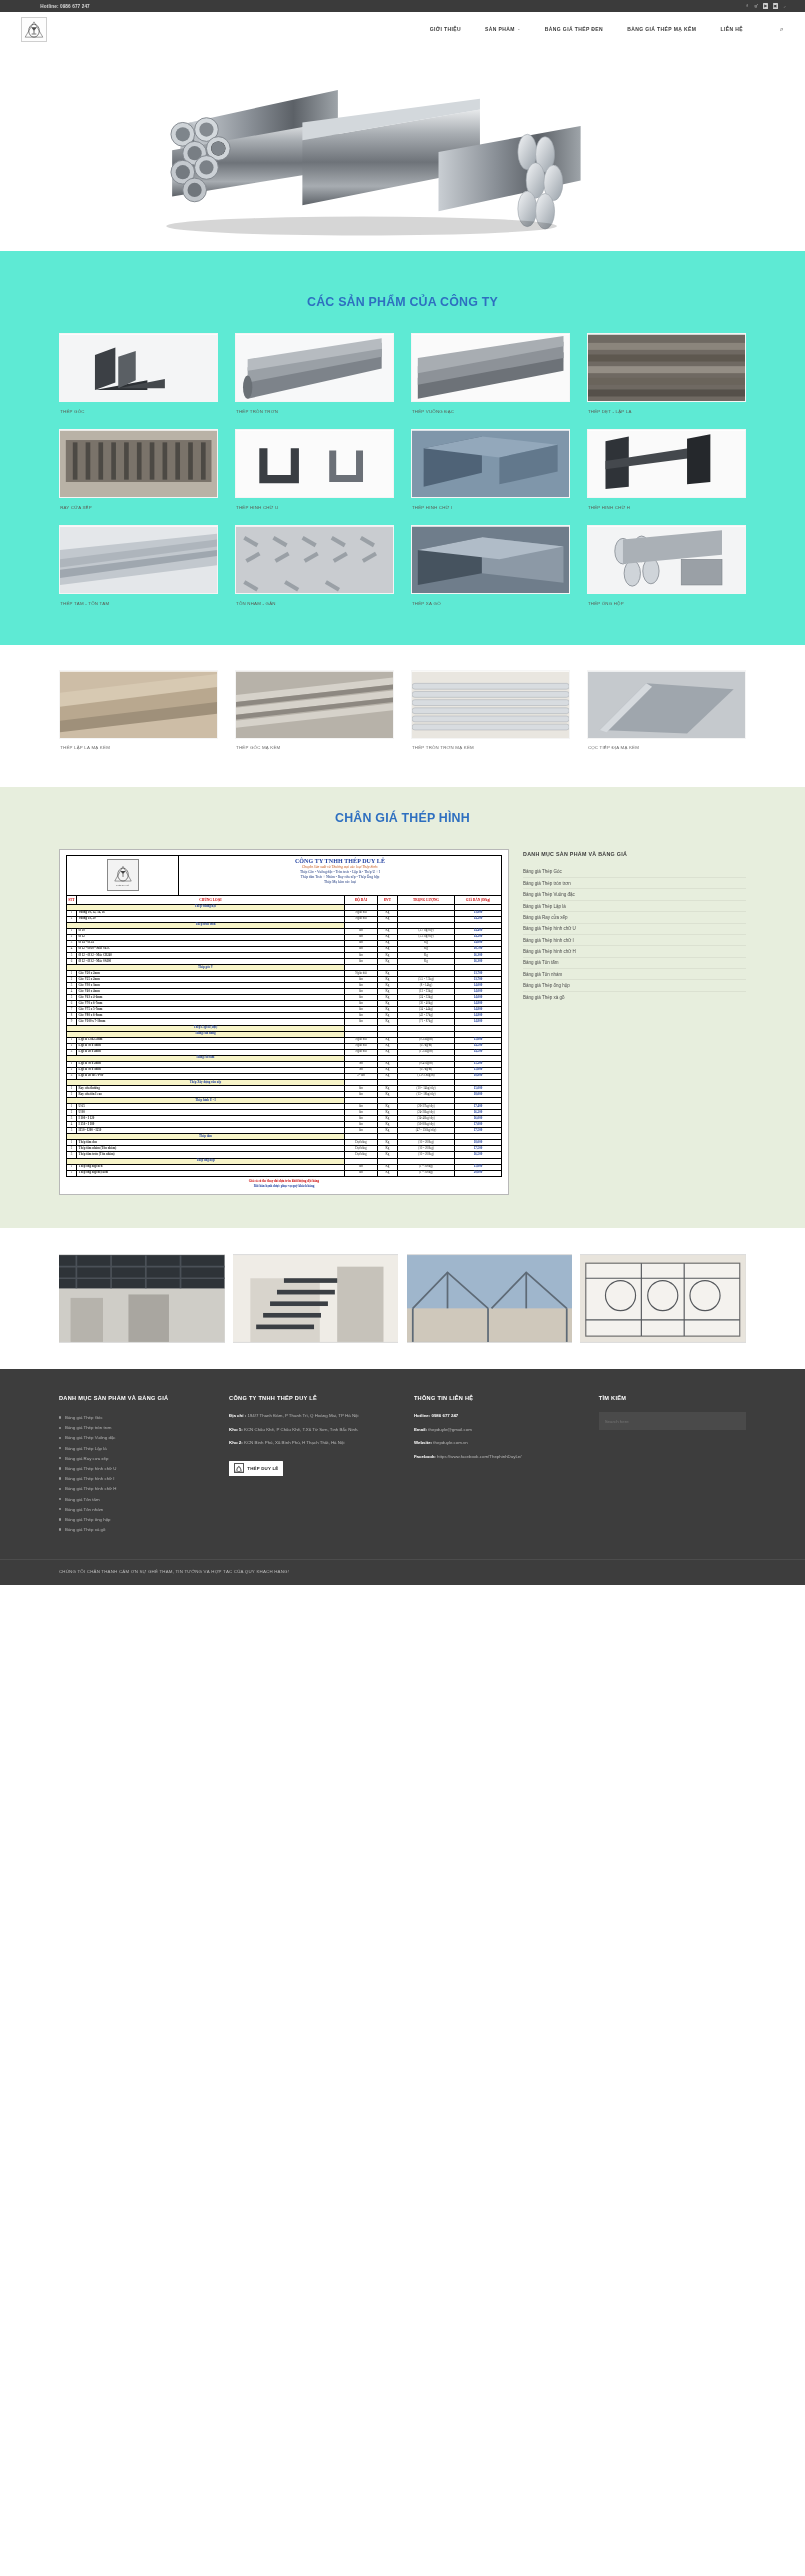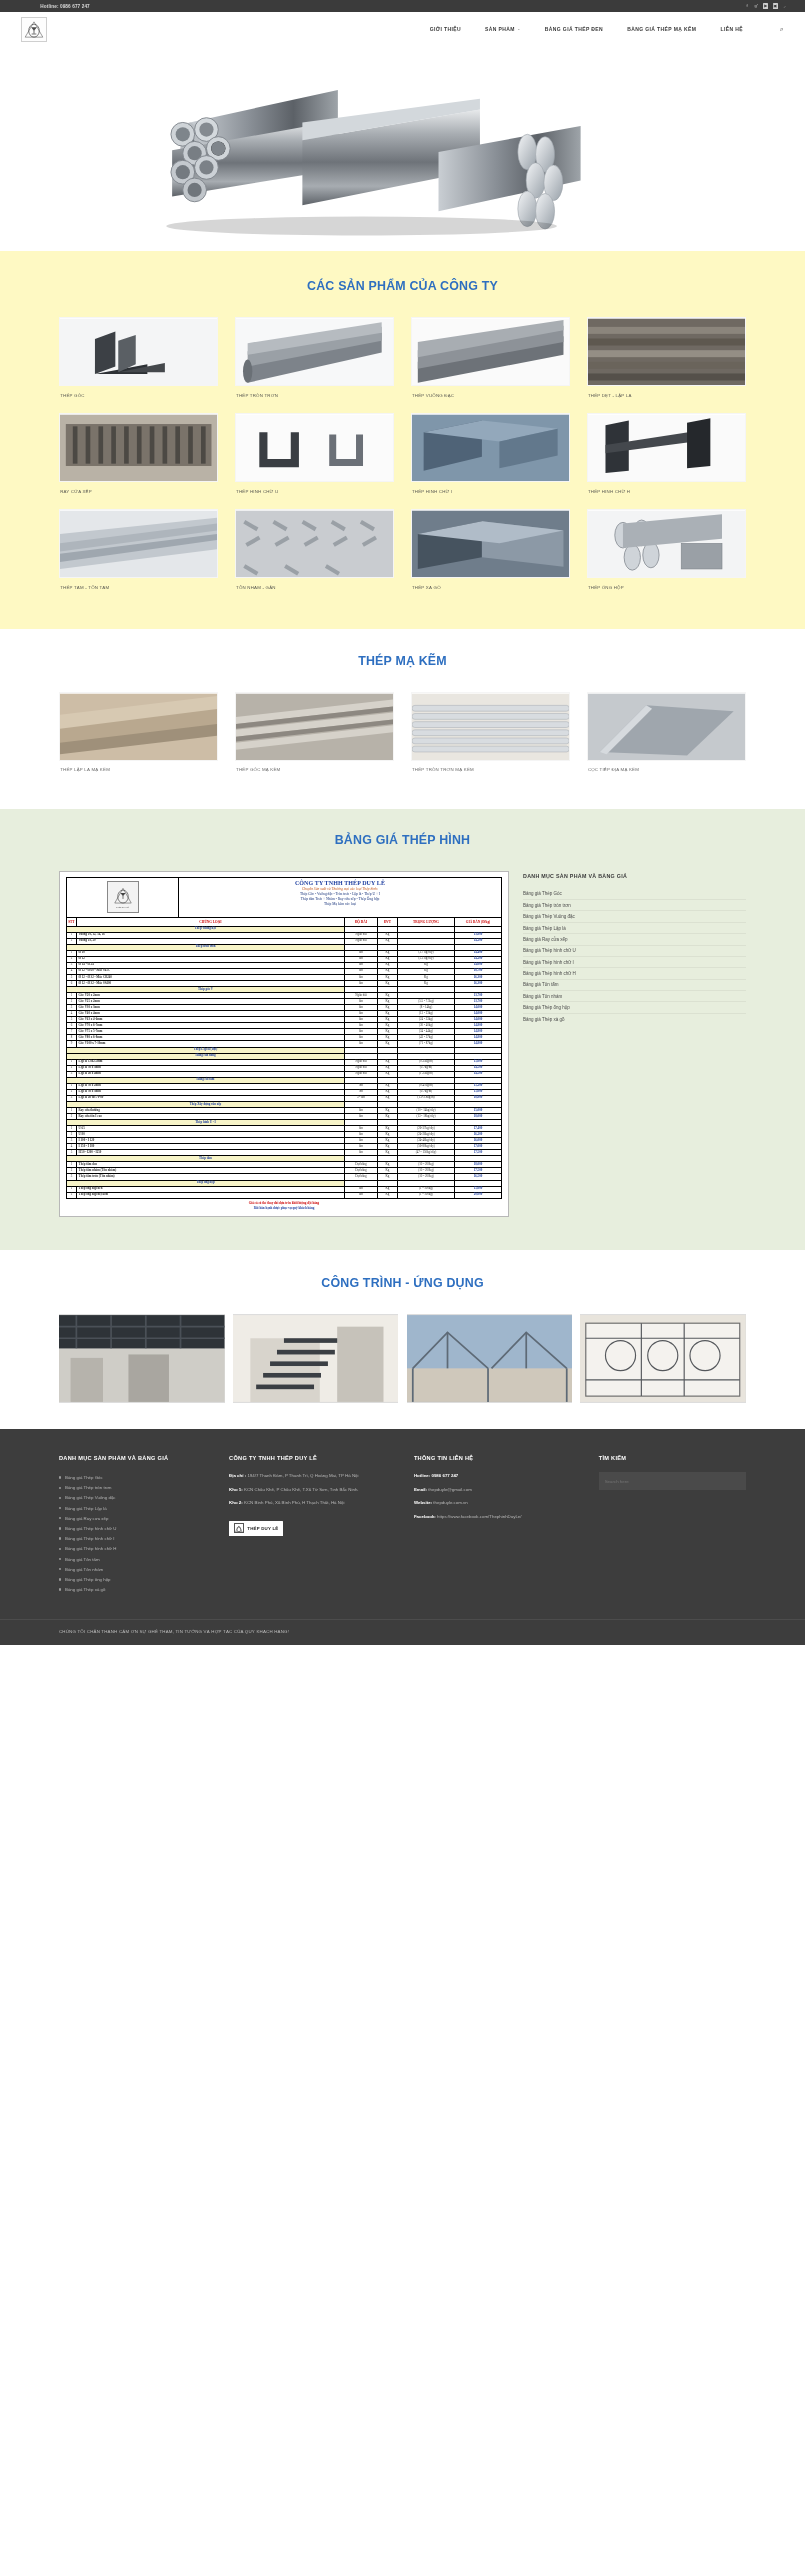--- a/index.html
+++ b/index.html
@@ -21,21 +21,21 @@
   .mainnav a{color:#3a3a3a;text-decoration:none;font-size:5px;font-weight:bold;letter-spacing:0.4px;white-space:nowrap;display:flex;align-items:center;gap:2.4px}
   .caret{font-size:3.6px;color:#8a8a8a}
   .searchico{color:#3a3a3a;font-size:6.5px;margin-left:13px;display:block}
 
   
   .hero{position:relative;background:#fff;padding:13px 0 4.7px;overflow:hidden}
   .hero-title{text-align:center;color:#ff0000;font-weight:bold;font-size:11.2px;letter-spacing:0.2px;position:relative;z-index:3;text-shadow:0 0 0.6px rgba(255,0,0,.4)}
   .hero-img{margin:3.6px auto 0;width:592px;height:184px;position:relative;overflow:hidden;background:#fff}
 
   
-  .sec-products{background:#fef9c3;padding:28px 0 24px}
+  .sec-products{background:#5eead4;padding:44px 0 24px}
   .sec-title{text-align:center;font-size:12.4px;font-weight:bold;color:#2e6fc0;letter-spacing:0.2px;margin-bottom:24px}
   .grid{width:687px;margin:0 auto;display:grid;grid-template-columns:repeat(4,1fr);column-gap:16.6px;row-gap:0}
   .card{margin-bottom:15.4px}
   .thumb{width:100%;height:69px;background:#fff;overflow:hidden;position:relative;border:0.6px solid rgba(0,0,0,.04)}
   .cap{font-size:4.4px;color:#5a5a52;letter-spacing:0.2px;margin-top:6.5px;padding-left:1.2px;text-transform:uppercase}
 
   
   .sec-galv{background:#fff;padding:25px 0 21px}
   .sec-galv .cap{color:#6b6b6b}
 
@@ -355,21 +355,20 @@
             </g>
             <polygon points="60,22 230,6 230,48 60,64" fill="#aab0b6"></polygon>
             <rect x="160" y="56" width="70" height="44" fill="#9aa0a6" stroke="#7d8389"></rect>
           </svg></div>
         <div class="cap">THÉP ỐNG HỘP</div>
       </div>
   </div>
 </section>
 
 <section class="sec-galv">
-  <h2 class="sec-title">THÉP MẠ KẼM</h2>
   <div class="grid">
     <div class="card">
         <div class="thumb"><svg width="100%" height="69" viewBox="0 0 270 116">
             <rect width="270" height="116" fill="#cdbda6"></rect>
             <g>
               <polygon points="0,90 0,52 270,18 270,54" fill="#b9a88f"></polygon>
               <polygon points="0,60 0,36 270,4 270,26" fill="#d7c9b2"></polygon>
               <polygon points="0,104 0,84 270,52 270,72" fill="#9f907a"></polygon>
             </g>
           </svg></div>
@@ -409,21 +408,21 @@
             <rect width="270" height="116" fill="#c5c9cd"></rect>
             <polygon points="20,100 100,20 250,30 170,106" fill="#9fa6ad"></polygon>
             <polygon points="20,100 100,20 110,26 32,104" fill="#d6dade"></polygon>
           </svg></div>
         <div class="cap">CỌC TIẾP ĐỊA MẠ KẼM</div>
       </div>
   </div>
 </section>
 
 <section class="sec-price">
-  <h2 class="sec-title">BẢNG GIÁ THÉP HÌNH</h2>
+  <h2 class="sec-title">CHÂN GIÁ THÉP HÌNH</h2>
   <div class="price-wrap">
     <div class="sheet">
       <div class="sheet-head">
         <div class="sheet-logo">
           <div class="minilogo">
             <svg width="20" height="20" viewBox="0 0 34 34" aria-hidden="true">
               <polygon points="17,4 31,29 3,29" fill="none" stroke="#555" stroke-width="1"></polygon>
               <ellipse cx="17" cy="18" rx="9" ry="11" fill="none" stroke="#333" stroke-width="1"></ellipse>
               <path d="M12.5 12 h9 l-4.5 5.5 z" fill="#444"></path>
               <rect x="16.4" y="17" width="1.2" height="5" fill="#444"></rect>
@@ -820,21 +819,20 @@
           <li>Bảng giá Tôn tấm</li>
           <li>Bảng giá Tôn nhám</li>
           <li>Bảng giá Thép ống hộp</li>
           <li>Bảng giá Thép xà gồ</li>
         </ul>
     </aside>
   </div>
 </section>
 
 <section class="sec-proj">
-  <h2 class="sec-title">CÔNG TRÌNH - ỨNG DỤNG</h2>
   <div class="proj-grid">
     <div class="proj-thumb"><svg width="100%" height="89" viewBox="0 0 286 150">
           <rect width="286" height="150" fill="#dcdcd8"></rect>
           <rect x="0" y="0" width="286" height="58" fill="#2e3338"></rect>
           <g stroke="#4a5057" stroke-width="3">
             <line x1="0" y1="20" x2="286" y2="20"></line>
             <line x1="0" y1="40" x2="286" y2="40"></line>
             <line x1="30" y1="0" x2="30" y2="58"></line>
             <line x1="90" y1="0" x2="90" y2="58"></line>
             <line x1="150" y1="0" x2="150" y2="58"></line>

